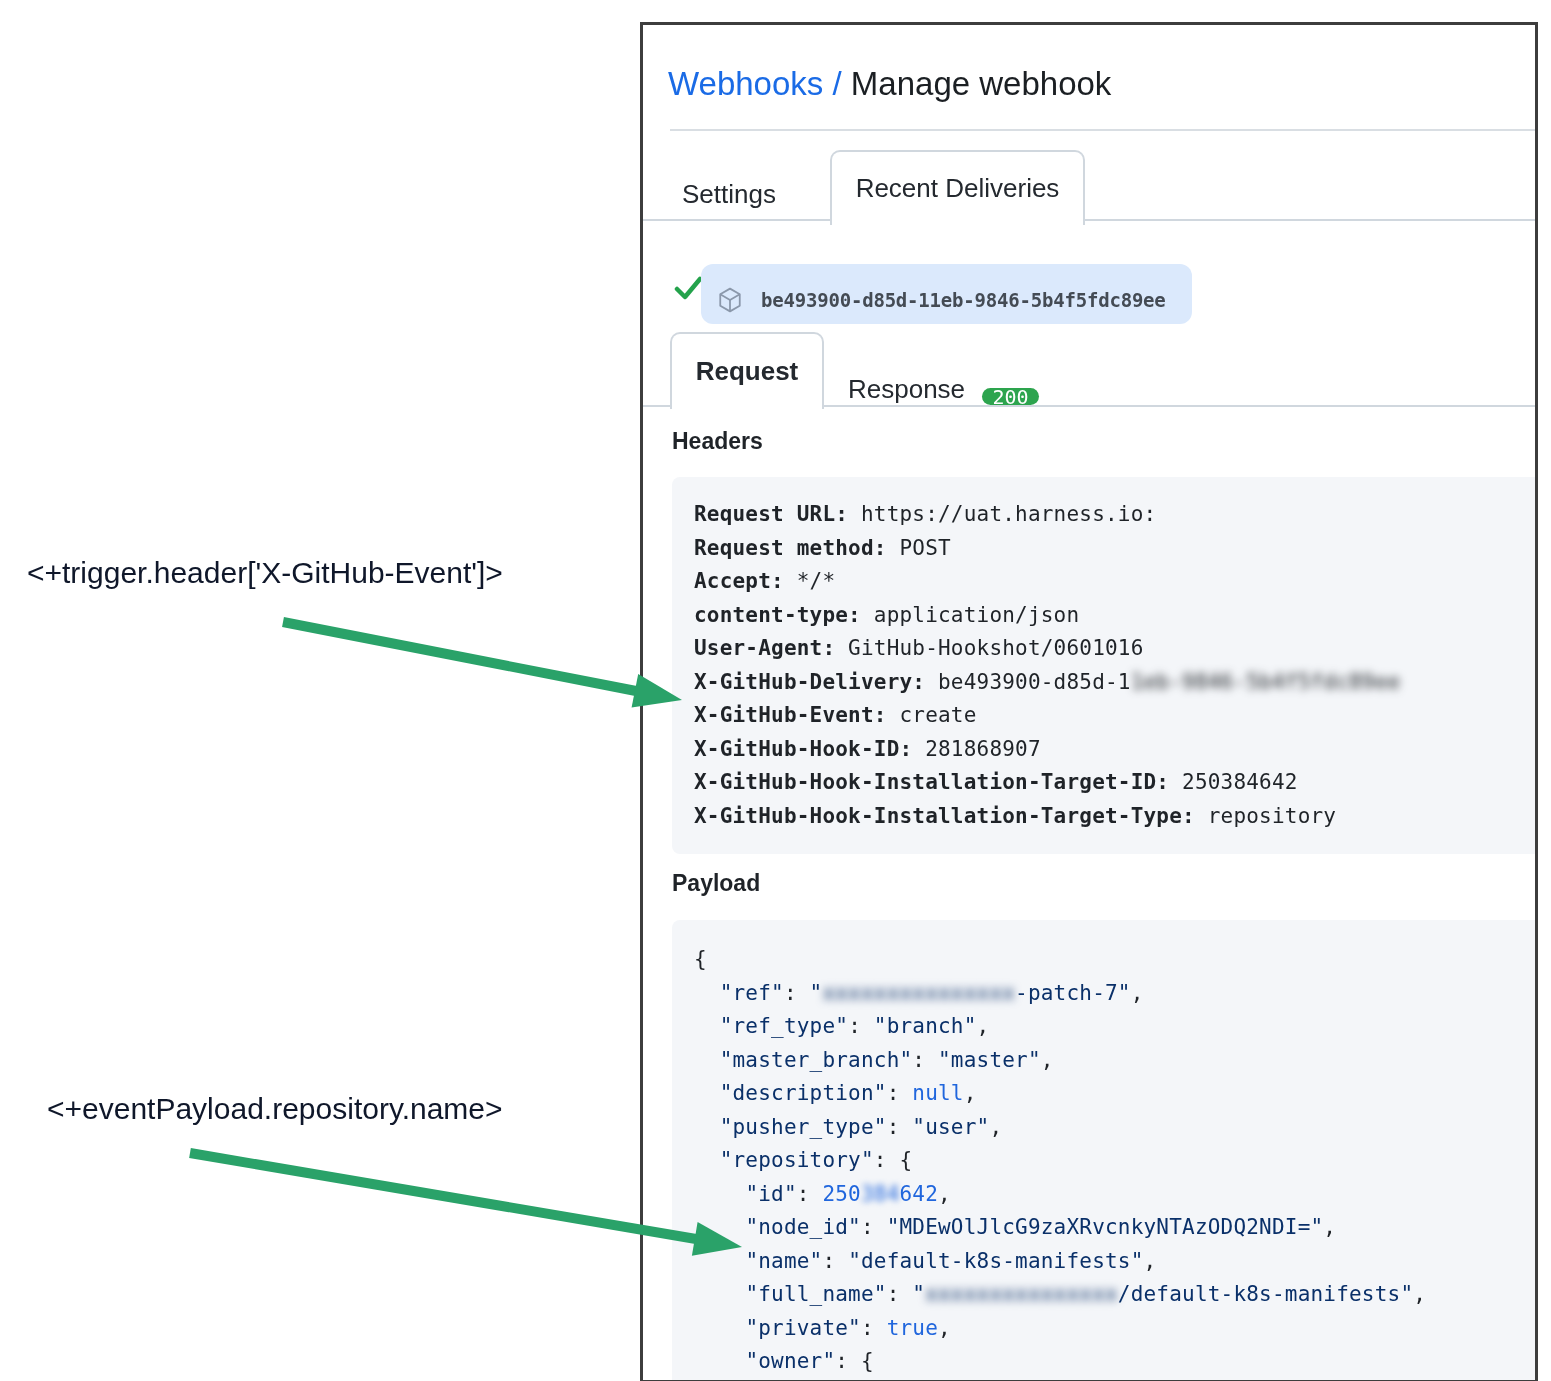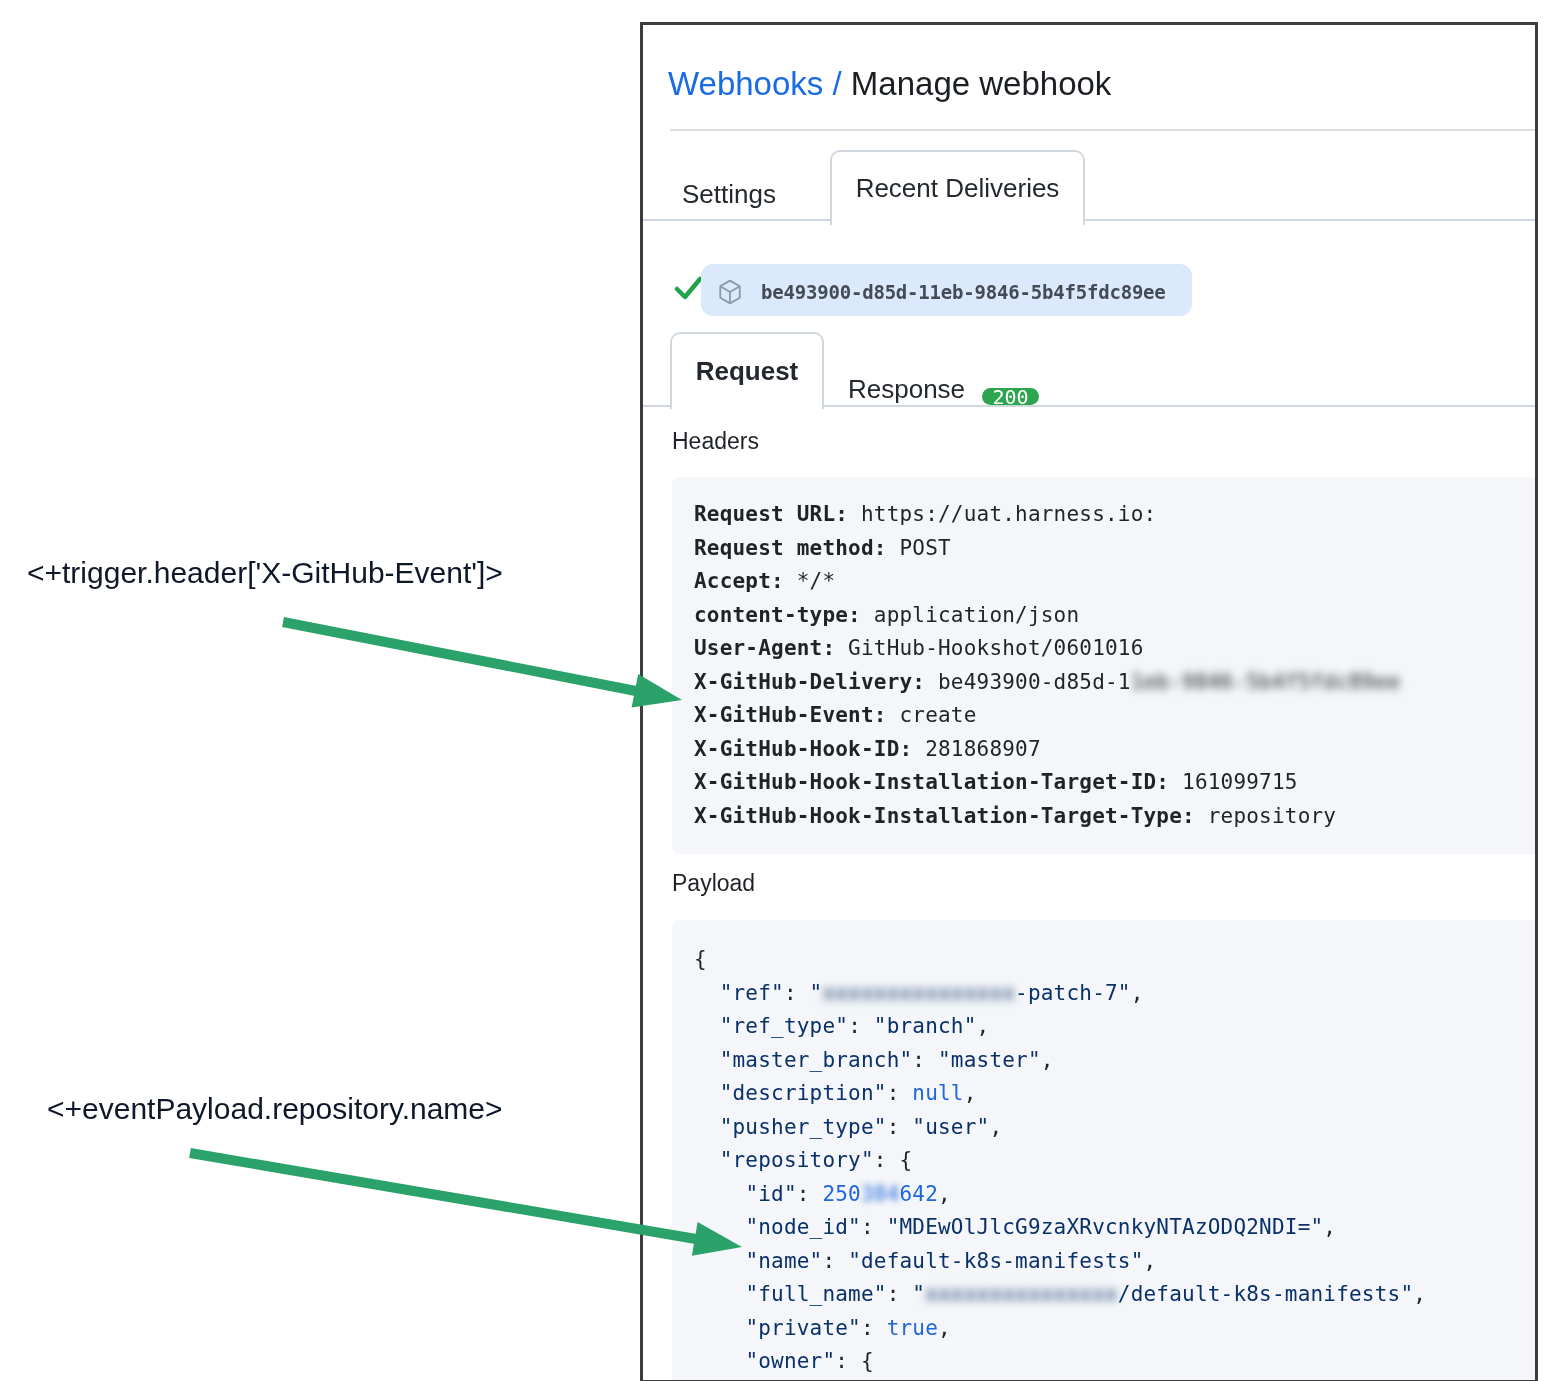--- a/index.html
+++ b/index.html
@@ -36,36 +36,36 @@
   .tab-box{position:absolute;background:#fff;z-index:2;cursor:pointer;
            border:2px solid var(--tab-border,#d0d7de);border-bottom:none;
            border-radius:10px 10px 0 0;display:flex;align-items:center;
            justify-content:center;font-size:26px;color:#24292f;box-sizing:border-box;}
   .tab-recent{left:187px;top:125px;width:255px;height:75px;font-weight:500;}
 
   
   .check{position:absolute;left:30px;top:248px;width:30px;height:30px;}
   .pill{position:absolute;left:58px;top:239px;height:48px;border-radius:12px;
         background:var(--pill-bg,#dbe9fc);display:inline-flex;align-items:center;
-        gap:18px;padding:4px 26px 0 16px;cursor:pointer;}
+        gap:18px;padding:12px 26px 0 16px;cursor:pointer;}
   .pill .cube{width:26px;height:26px;flex:0 0 auto;}
   .pill .pid{font-family:"DejaVu Sans Mono",monospace;font-size:19px;
              font-weight:600;letter-spacing:-0.2px;color:var(--mono-id,#444b54);}
 
   
   .tab-request{left:27px;top:307px;width:154px;height:77px;font-weight:600;}
   .tab-response{position:absolute;left:205px;top:307px;height:73px;display:flex;
                 align-items:flex-end;gap:17px;cursor:pointer;}
   .tab-response .rlabel{font-size:26px;color:#24292f;}
   .badge{display:flex;align-items:center;justify-content:center;width:57px;height:17px;
          border-radius:10px;background:var(--badge-green,#2da44e);color:#fff;
          font-family:"DejaVu Sans Mono",monospace;font-size:20px;}
 
   
-  .sec-heading{position:absolute;left:29px;font-size:23px;font-weight:400;color:#1f2328;}
+  .sec-heading{position:absolute;left:29px;font-size:23px;font-weight:700;color:#1f2328;}
   .headers-heading{top:403px;}
   .payload-heading{top:845px;}
 
   
   .codebox{position:absolute;left:29px;right:-8px;background:var(--box-bg,#f4f6f9);
            border-radius:8px;box-sizing:border-box;
            font-family:"DejaVu Sans Mono",monospace;font-size:21px;
            letter-spacing:0.2px;}
   .headers-box{top:452px;height:377px;padding:21px 0 21px 22px;}
   .payload-box{top:895px;height:482px;padding:23px 0 23px 22px;}
@@ -140,21 +140,21 @@
     <div class="sec-heading headers-heading">Headers</div>
     <div class="codebox headers-box" id="headers-box">
         <div class="cl"><span class="b">Request URL:</span><span class="t"> https://uat.harness.io:</span></div>
         <div class="cl"><span class="b">Request method:</span><span class="t"> POST</span></div>
         <div class="cl"><span class="b">Accept:</span><span class="t"> */*</span></div>
         <div class="cl"><span class="b">content-type:</span><span class="t"> application/json</span></div>
         <div class="cl"><span class="b">User-Agent:</span><span class="t"> GitHub-Hookshot/0601016</span></div>
         <div class="cl"><span class="b">X-GitHub-Delivery:</span><span class="t"> be493900-d85d-1</span><span class="tb">1eb-9846-5b4f5fdc89ee</span></div>
         <div class="cl"><span class="b">X-GitHub-Event:</span><span class="t"> create</span></div>
         <div class="cl"><span class="b">X-GitHub-Hook-ID:</span><span class="t"> 281868907</span></div>
-        <div class="cl"><span class="b">X-GitHub-Hook-Installation-Target-ID:</span><span class="t"> 161099715</span></div>
+        <div class="cl"><span class="b">X-GitHub-Hook-Installation-Target-ID:</span><span class="t"> 250384642</span></div>
         <div class="cl"><span class="b">X-GitHub-Hook-Installation-Target-Type:</span><span class="t"> repository</span></div>
       </div>
 
     <div class="sec-heading payload-heading">Payload</div>
     <div class="codebox payload-box" id="payload-box">
         <div class="cl"><span class="p">{</span></div>
         <div class="cl"><span class="p">  </span><span class="s">"ref"</span><span class="p">: </span><span class="s">"</span><span class="sb">xxxxxxxxxxxxxxx</span><span class="s">-patch-7"</span><span class="p">,</span></div>
         <div class="cl"><span class="p">  </span><span class="s">"ref_type"</span><span class="p">: </span><span class="s">"branch"</span><span class="p">,</span></div>
         <div class="cl"><span class="p">  </span><span class="s">"master_branch"</span><span class="p">: </span><span class="s">"master"</span><span class="p">,</span></div>
         <div class="cl"><span class="p">  </span><span class="s">"description"</span><span class="p">: </span><span class="k">null</span><span class="p">,</span></div>

